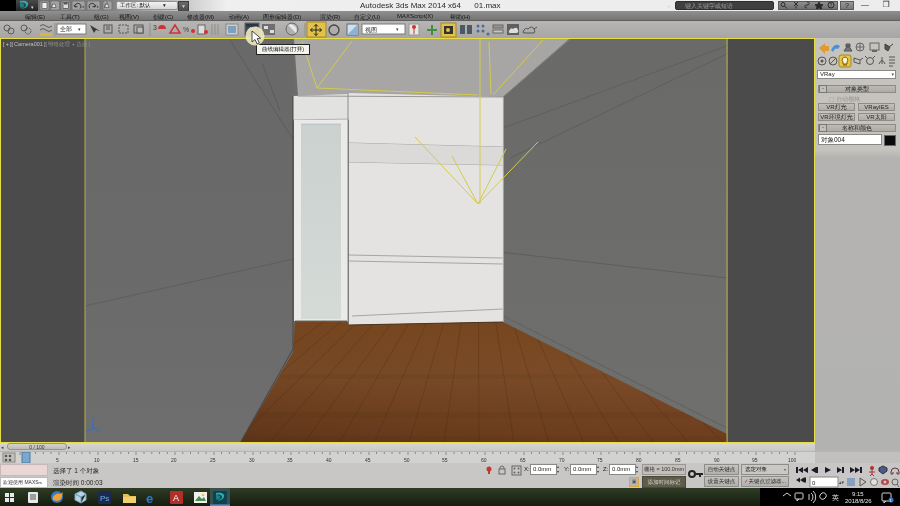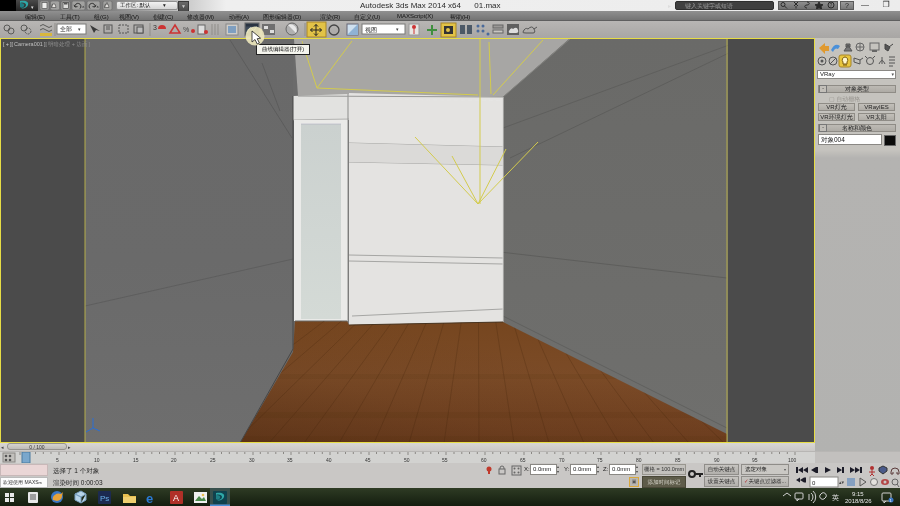--- a/index.html
+++ b/index.html
@@ -32,21 +32,21 @@
 
 #panel{left:815px;top:38px;width:85px;height:425px;background:linear-gradient(#c5c3be 0px,#c5c3be 112px,#b4b3b1 120px,#b2b2b0 100%);}
 .rollhead{left:3px;width:78px;height:8px;background:linear-gradient(#bdbab4,#aeaba5);
 border:1px solid #8f8c86;box-sizing:border-box;font-size:6px;color:#222;text-align:center;line-height:7px;}
 .pbtn{width:37px;height:8px;background:linear-gradient(#c2bfb9,#b0ada7);border:1px solid #8f8c86;
 box-sizing:border-box;font-size:6px;color:#222;text-align:center;line-height:7px;}
 
 #timerow{left:0;top:443px;width:815px;height:8px;background:linear-gradient(#d8d6d4,#cac8c6);}
 #rulerrow{left:0;top:451px;width:900px;height:12px;background:#d2d2d0;border-top:1px solid #b8b6b4;box-sizing:border-box;}
 #statusrows{left:0;top:463px;width:900px;height:25px;background:#c9c7c5;}
-#taskbar{left:0;top:488px;width:900px;height:18px;background:linear-gradient(#2e3b24,#141d0f);}
+#taskbar{left:0;top:488px;width:760px;height:18px;background:linear-gradient(#2e3b24,#141d0f);}
 .tinytext{font-size:6px;color:#222;}
 .field{background:#fff;border:1px solid #8a8884;box-sizing:border-box;font-size:6px;color:#222;line-height:9px;padding-left:2px;}
 
 #watermark{left:658px;top:18px;width:242px;height:56px;z-index:50;}
 </style>
 </head>
 <body>
 <div id="app">
 <div id="titlebar" class="abs">
  <div id="logobtn" class="abs"></div>

